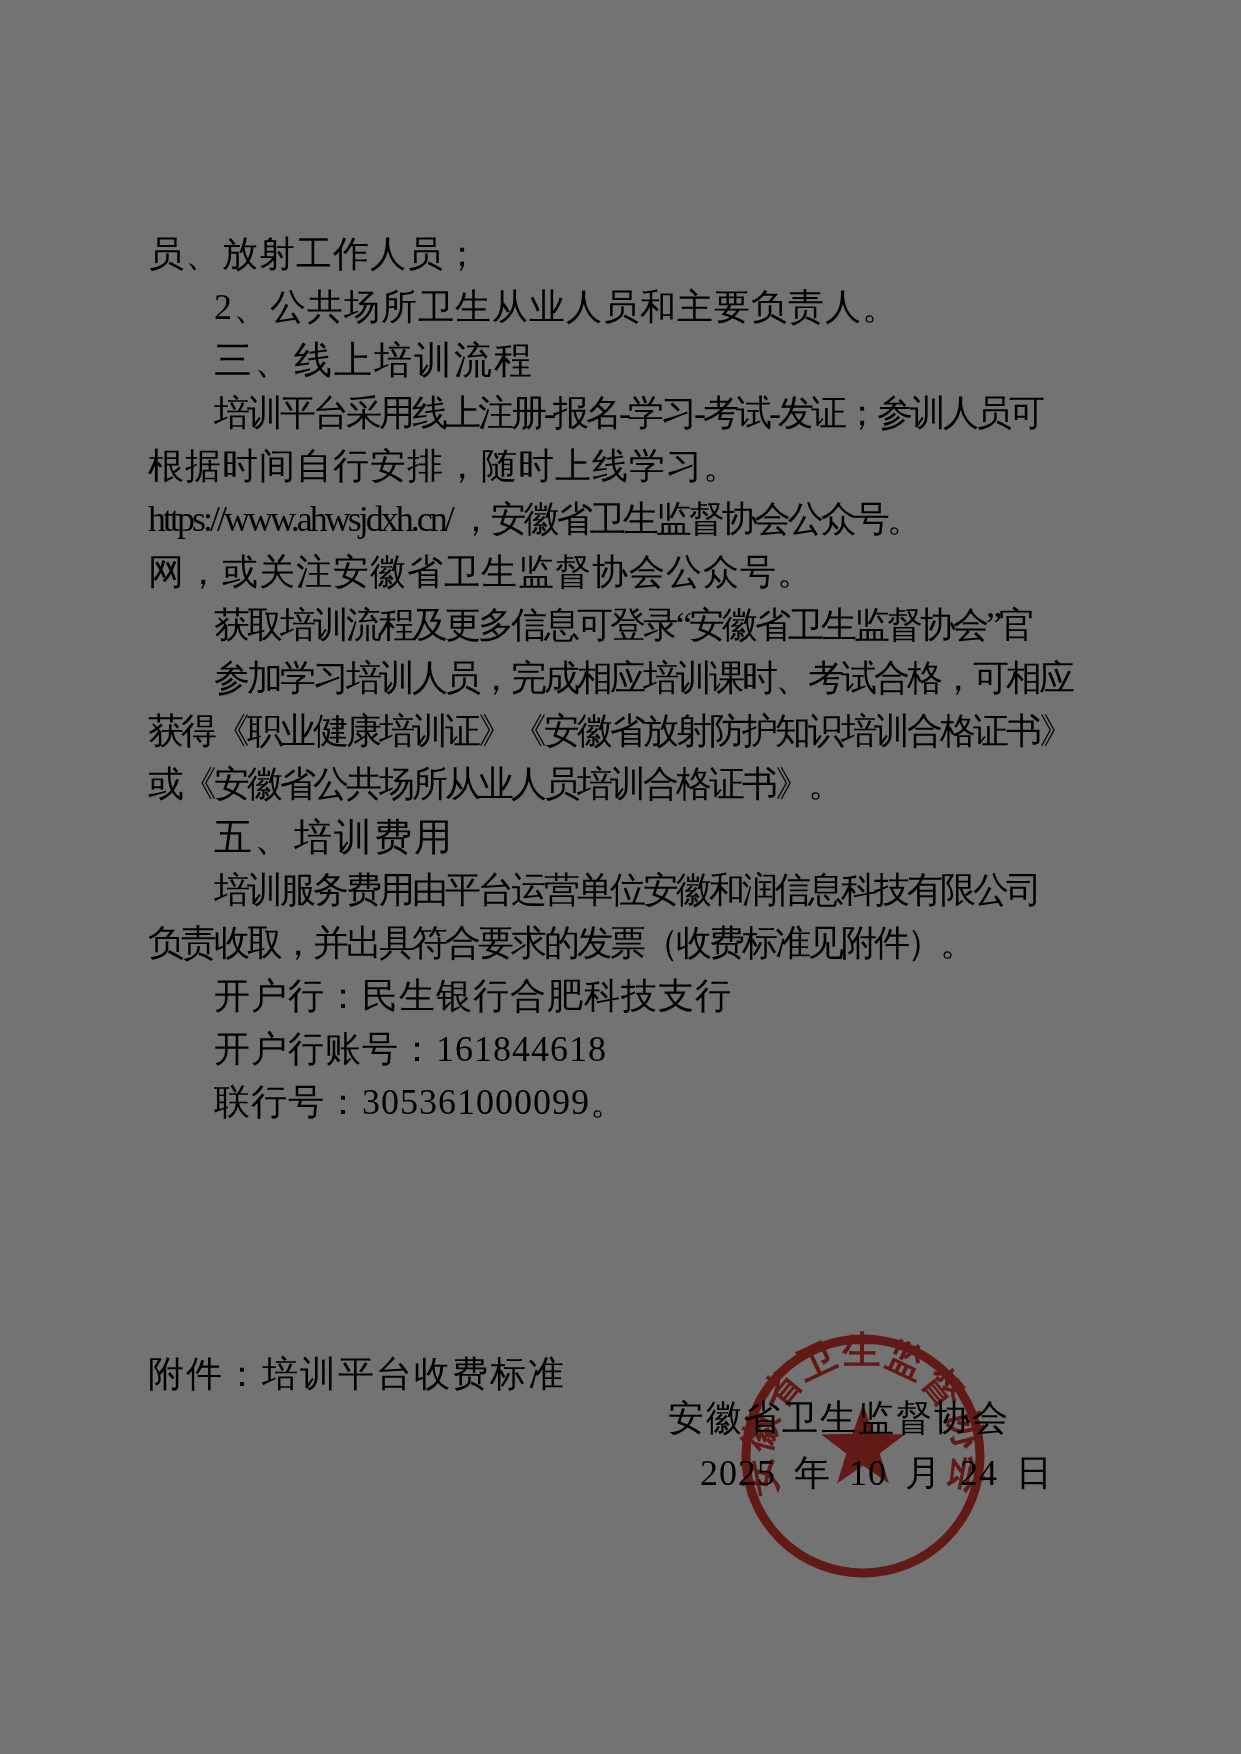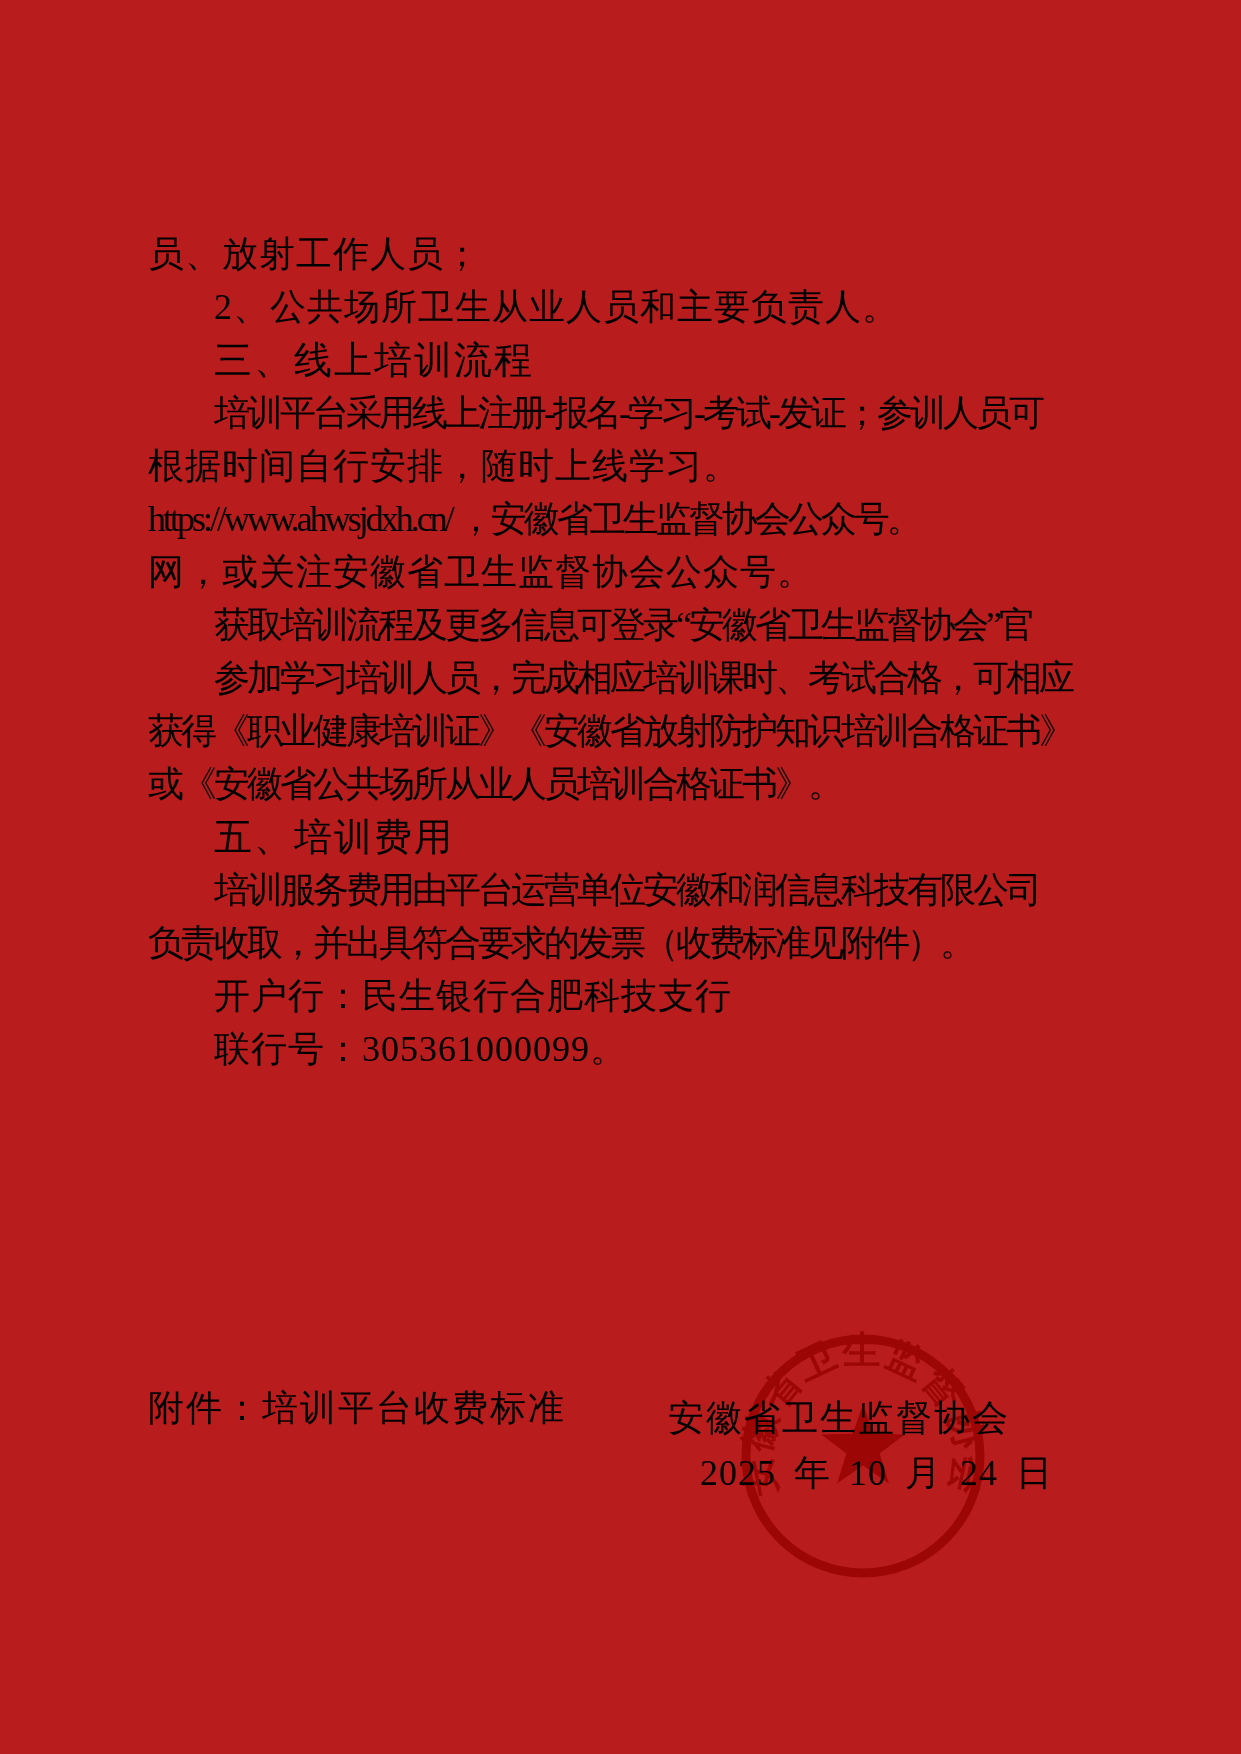--- a/index.html
+++ b/index.html
@@ -2,21 +2,21 @@
 <html><head>
 <meta charset="utf-8">
 <style>
   html, body { margin: 0; padding: 0; }
   body { background: #ffffff; }
 
   .page {
     position: relative;
     width: 1241px;
     height: 1754px;
-    background: #b91c1c;
+    background: #737373;
     color: #000000;
     font-family: "Liberation Serif", "DejaVu Serif", serif;
     overflow: hidden;
   }
 
   .content {
     position: absolute;
     left: 148px;
     top: 228px;
     width: 955px;
@@ -39,21 +39,21 @@
   }
   .fill {
     white-space: normal;
     text-align: justify;
     text-align-last: justify;
   }
 
   .attachment {
     position: absolute;
     left: 148px;
-    top: 1382px;
+    top: 1348px;
     height: 53px;
     line-height: 53px;
     font-size: 36px;
     letter-spacing: 2px;
   }
 
   .sig-org {
     position: absolute;
     left: 668px;
     top: 1392px;
@@ -105,20 +105,21 @@
     <div class="line tight">https://www.ahwsjdxh.cn/ ，安徽省卫生监督协会公众号。</div>
     <div class="line">网，或关注安徽省卫生监督协会公众号。</div>
     <div class="line indent tight">获取培训流程及更多信息可登录“安徽省卫生监督协会”官</div>
     <div class="line indent tight">参加学习培训人员，完成相应培训课时、考试合格，可相应</div>
     <div class="line tight">获得《职业健康培训证》《安徽省放射防护知识培训合格证书》</div>
     <div class="line tight">或《安徽省公共场所从业人员培训合格证书》。</div>
     <div class="line indent heading">五、培训费用</div>
     <div class="line indent tight">培训服务费用由平台运营单位安徽和润信息科技有限公司</div>
     <div class="line tight">负责收取，并出具符合要求的发票（收费标准见附件）。</div>
     <div class="line indent">开户行：民生银行合肥科技支行</div>
+    <div class="line indent">开户行账号：161844618</div>
     <div class="line indent">联行号：305361000099。</div>
   </div>
 
   <div class="attachment">附件：培训平台收费标准</div>
 
   <div class="sig-org">安徽省卫生监督协会</div>
   <div class="sig-date">2025 年 10 月 24 日</div>
 
   <div class="seal">
     <svg viewBox="0 0 260 260" xmlns="http://www.w3.org/2000/svg">

